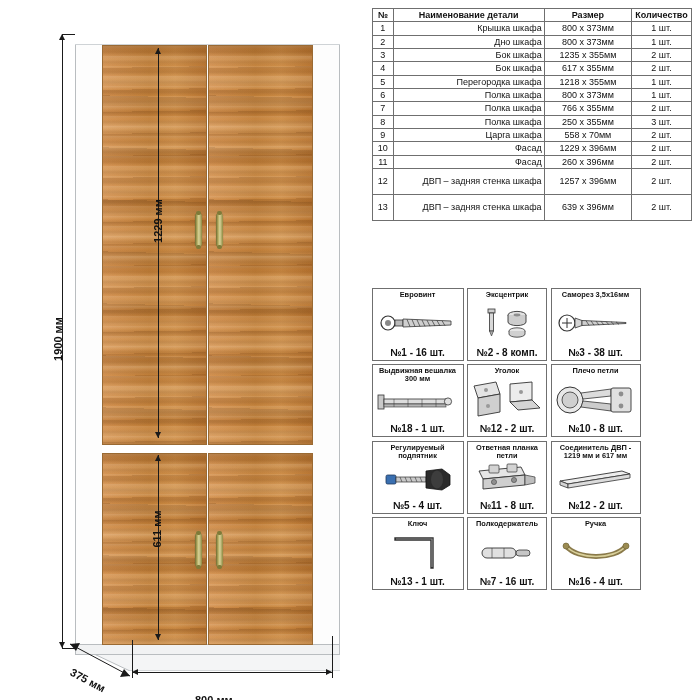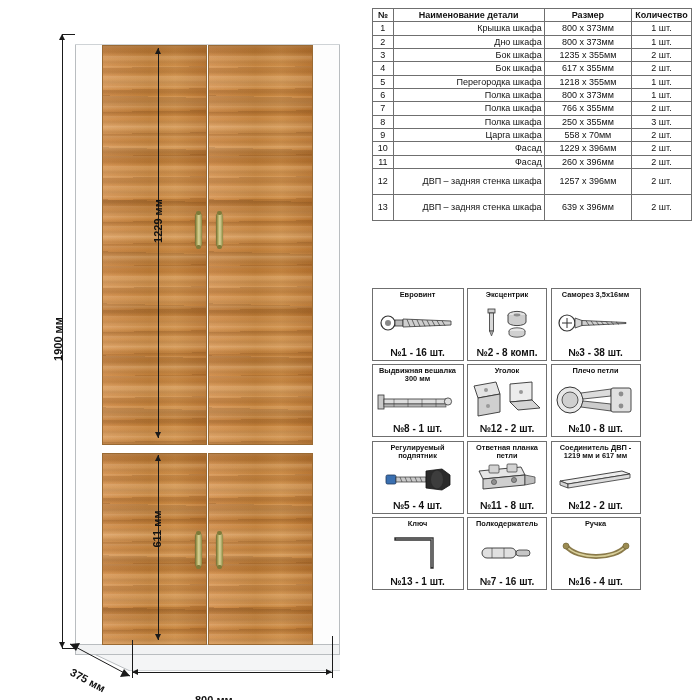--- a/index.html
+++ b/index.html
@@ -466,21 +466,21 @@
           <rect x="4" y="5" width="6" height="14" fill="#c9c9c9" stroke="#333" stroke-width="0.8"></rect>
           <rect x="10" y="9" width="62" height="5" fill="#dcdcdc" stroke="#333" stroke-width="0.8"></rect>
           <rect x="10" y="14" width="62" height="3" fill="#b5b5b5" stroke="#333" stroke-width="0.6"></rect>
           <circle cx="74" cy="11.5" r="3.6" fill="#e0e0e0" stroke="#333" stroke-width="0.8"></circle>
           <line x1="20" y1="9" x2="20" y2="17" stroke="#333" stroke-width="0.5"></line>
           <line x1="34" y1="9" x2="34" y2="17" stroke="#333" stroke-width="0.5"></line>
           <line x1="48" y1="9" x2="48" y2="17" stroke="#333" stroke-width="0.5"></line>
           <line x1="62" y1="9" x2="62" y2="17" stroke="#333" stroke-width="0.5"></line>
         </svg>
       </div>
-      <div class="hw-qty">№8 - 1 шт.</div>
+      <div class="hw-qty">№18 - 1 шт.</div>
     </div>
 
     <div class="hw-cell">
       <div class="hw-title">Уголок</div>
       <div class="hw-art">
         <svg width="74" height="40" viewBox="0 0 74 40">
           <path d="M4 6 L26 2 L30 14 L8 18 Z" fill="#e4e4e4" stroke="#333" stroke-width="0.9"></path>
           <path d="M8 18 L30 14 L30 32 L8 36 Z" fill="#cfcfcf" stroke="#333" stroke-width="0.9"></path>
           <circle cx="16" cy="10" r="2" fill="#999"></circle>
           <circle cx="18" cy="26" r="2" fill="#999"></circle>

